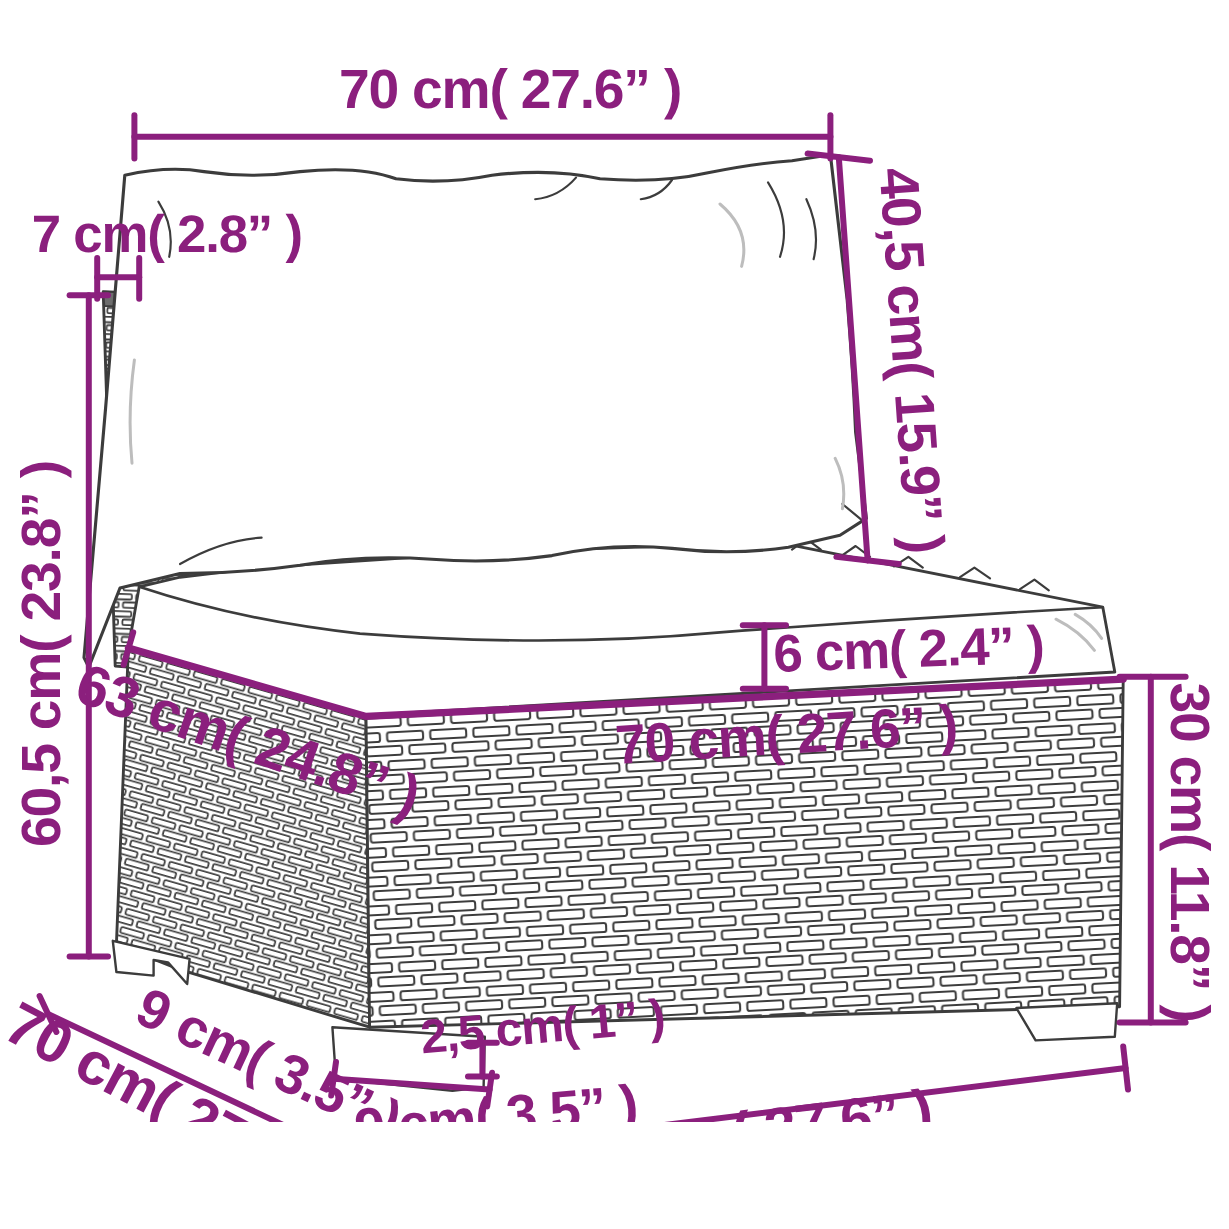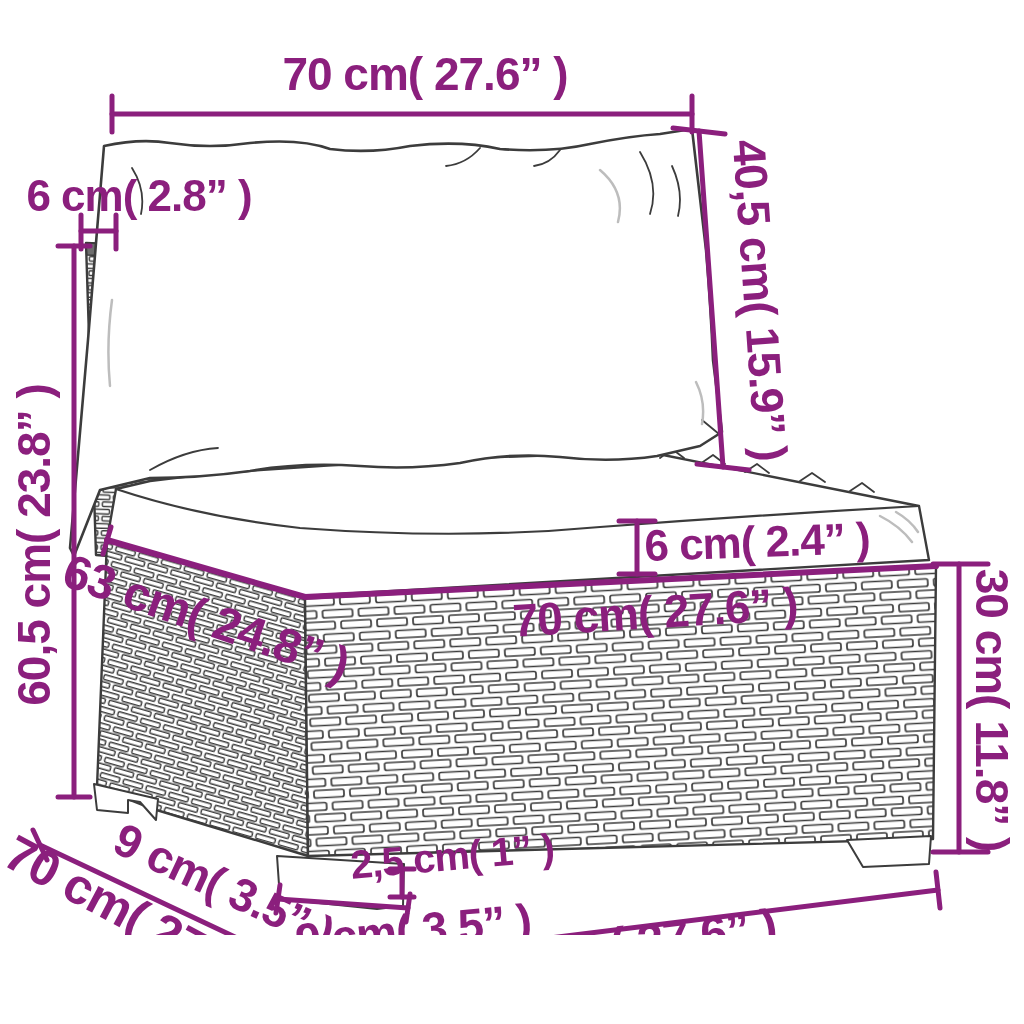--- a/index.html
+++ b/index.html
@@ -148,21 +148,21 @@
         <line x1="307" y1="968" x2="938" y2="890"></line>
         <line x1="305" y1="950" x2="309" y2="986"></line>
         <line x1="936" y1="872" x2="940" y2="908"></line>
       </g>
     </g>
   </svg>
 
   <div class="labels">
     <div class="dim-label" style="left:425px;top:74px;font-size:46px;transform:translate(-50%,-50%) rotate(0deg);">70 cm( 27.6” )</div>
 
-    <div class="dim-label" style="left:139px;top:196px;font-size:44px;transform:translate(-50%,-50%) rotate(0deg);">6 cm( 2.8” )</div>
+    <div class="dim-label" style="left:139px;top:196px;font-size:44px;transform:translate(-50%,-50%) rotate(0deg);">7 cm( 2.8” )</div>
 
     <div class="dim-label" style="left:34px;top:545px;font-size:46px;transform:translate(-50%,-50%) rotate(-90deg);">60,5 cm( 23.8” )</div>
 
     <div class="dim-label" style="left:760px;top:300px;font-size:46px;transform:translate(-50%,-50%) rotate(86deg);">40,5 cm( 15.9” )</div>
 
     <div class="dim-label" style="left:757px;top:542px;font-size:44px;transform:translate(-50%,-50%) rotate(-2deg);">6 cm( 2.4” )</div>
 
     <div class="dim-label" style="left:206px;top:618px;font-size:48px;transform:translate(-50%,-50%) rotate(19deg);">63 cm( 24.8” )</div>
 
     <div class="dim-label" style="left:655px;top:612px;font-size:46px;transform:translate(-50%,-50%) rotate(-3.5deg);">70 cm( 27.6” )</div>

